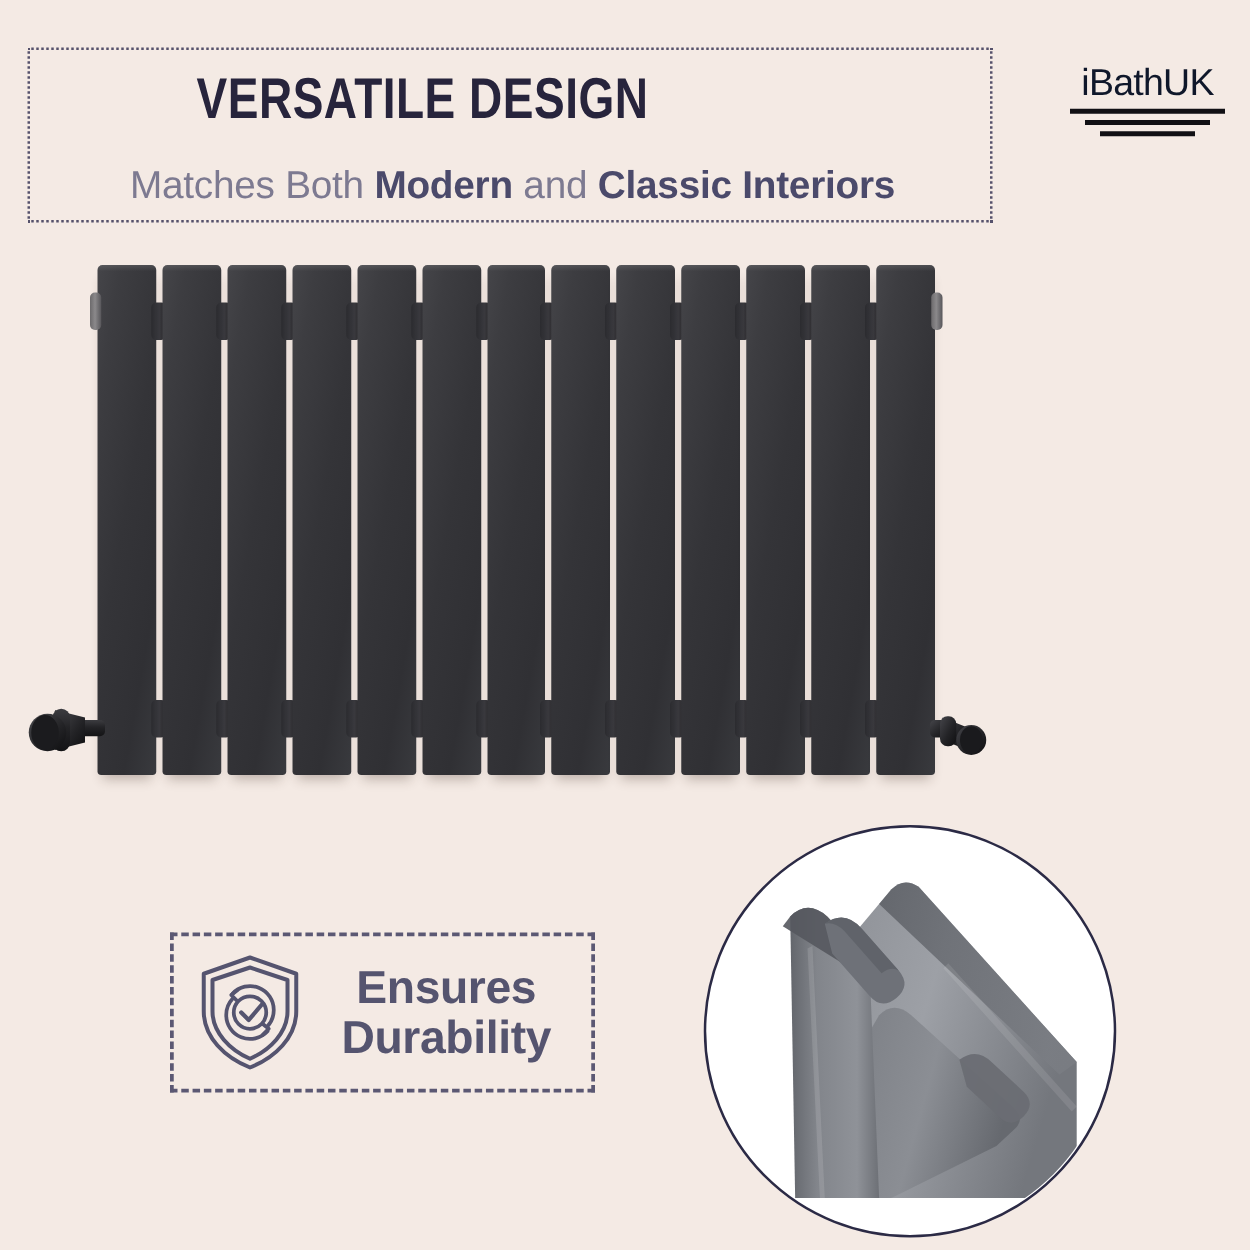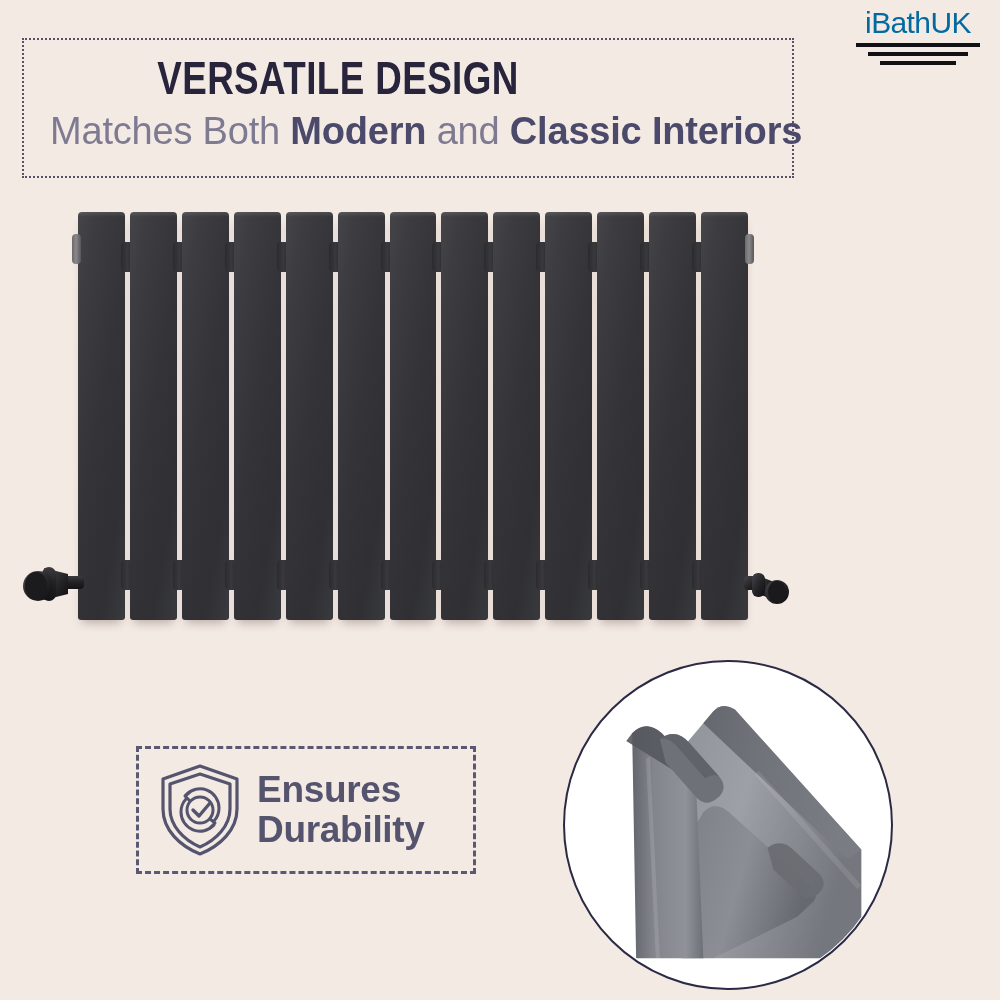--- a/index.html
+++ b/index.html
@@ -22,23 +22,24 @@
     top: 8px;
     right: 16px;
     width: 132px;
     text-align: center;
   }
   #brand-logo .brand-word {
     font-family: "Liberation Sans", sans-serif;
     font-size: 30px;
     font-weight: 400;
     letter-spacing: -0.6px;
-    color: #0369a1;
+    color: #0f172a;
     line-height: 1.0;
     white-space: nowrap;
+    margin-top: 44px;
   }
   #brand-logo .rule {
     height: 4px;
     background: #111014;
     margin: 0 auto;
   }
   #brand-logo .rule.r1 { width: 124px; margin-top: 5px; }
   #brand-logo .rule.r2 { width: 100px; margin-top: 5px; }
   #brand-logo .rule.r3 { width: 76px;  margin-top: 5px; }
 
@@ -58,22 +59,22 @@
     font-size: 46px;
     font-weight: 700;
     letter-spacing: 0.5px;
     color: #27243c;
     line-height: 1.05;
     transform: scaleX(0.80);
     transform-origin: left center;
     white-space: nowrap;
   }
   #subheadline {
-    margin-top: 8px;
-    font-size: 38px;
+    margin-top: 28px;
+    font-size: 31px;
     line-height: 1.15;
     color: #7d7a91;
     font-weight: 400;
     white-space: nowrap;
     letter-spacing: -0.2px;
   }
   #subheadline .strong {
     font-weight: 700;
     color: #4b4a6b;
   }
@@ -154,20 +155,21 @@
     gap: 14px;
     padding: 0 16px 0 18px;
   }
   #shield-icon { flex: 0 0 auto; width: 86px; height: 96px; }
   #badge-text {
     font-size: 37px;
     font-weight: 700;
     color: #55546f;
     line-height: 1.08;
     letter-spacing: -0.3px;
+    text-align: center;
     flex: 1 1 auto;
   }
 
   
   #detail-inset {
     position: absolute;
     left: 563px;
     top: 660px;
     width: 330px;
     height: 330px;

